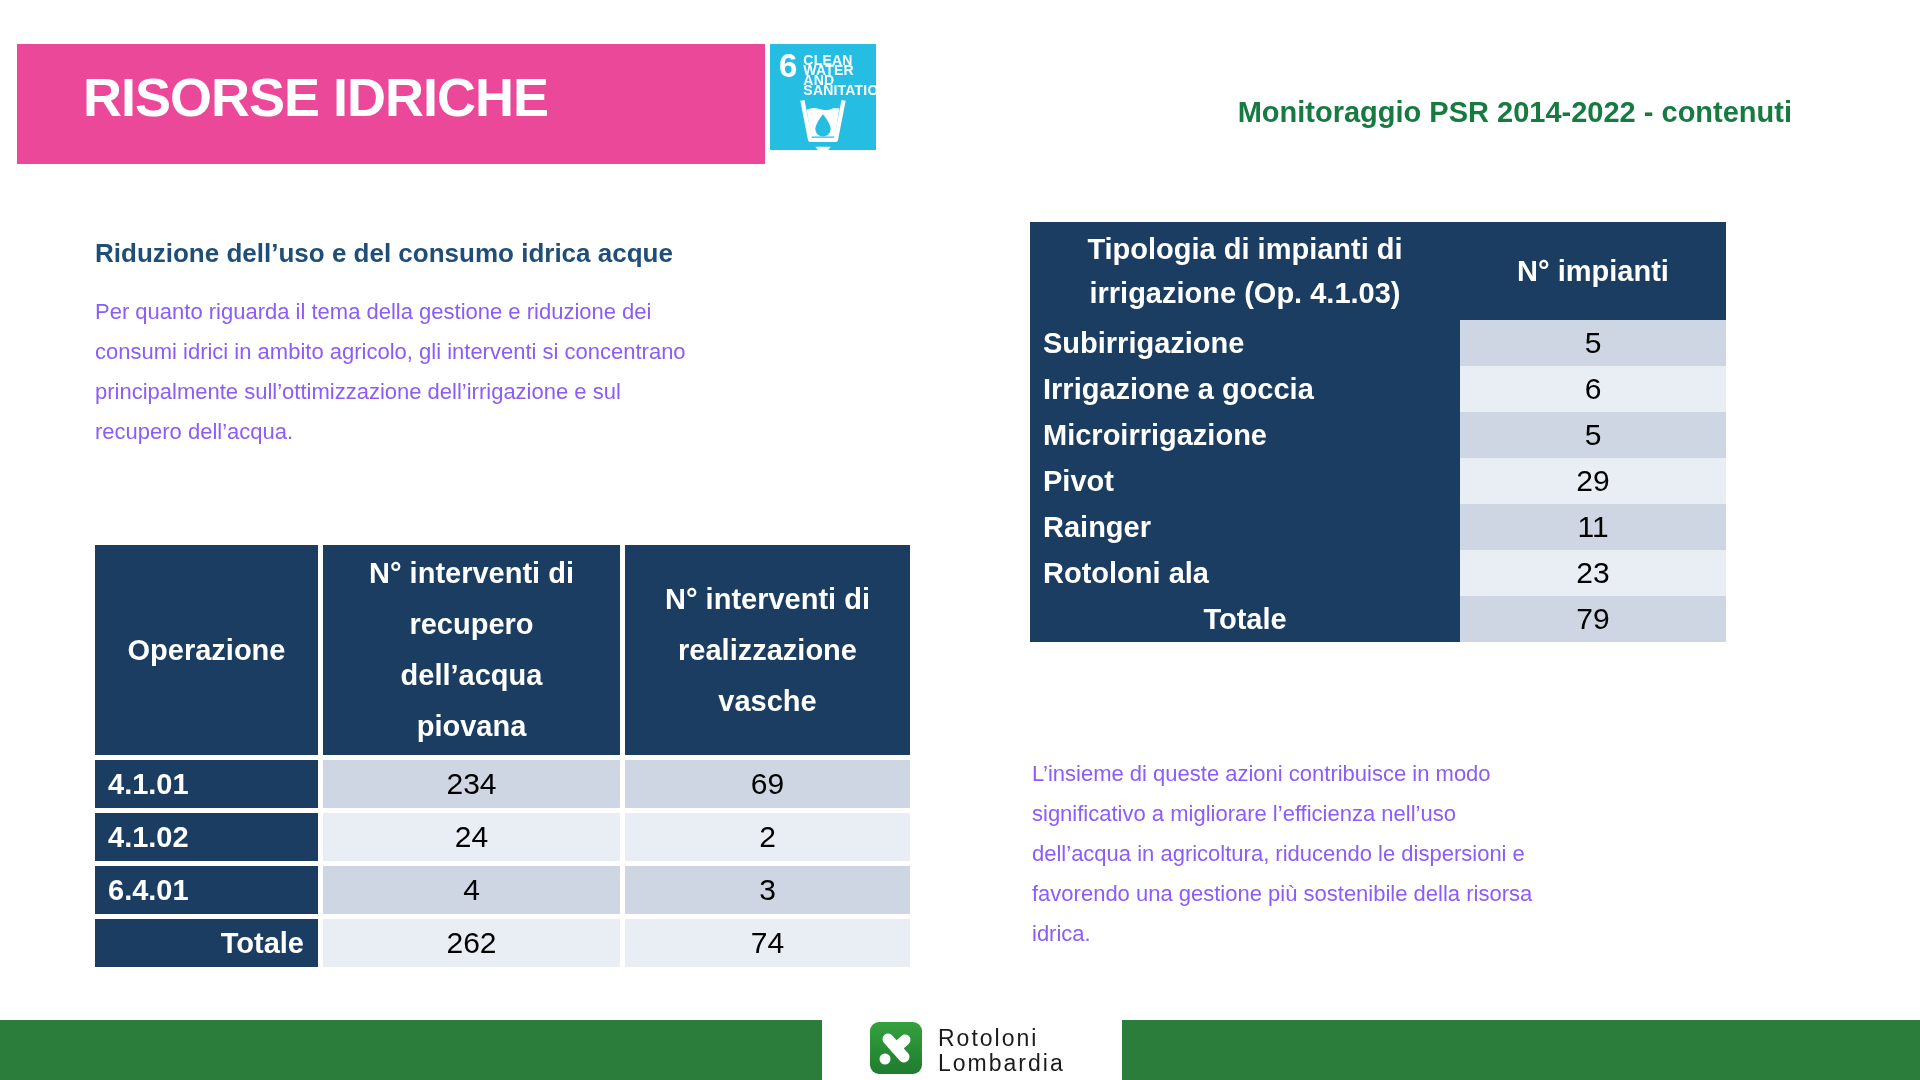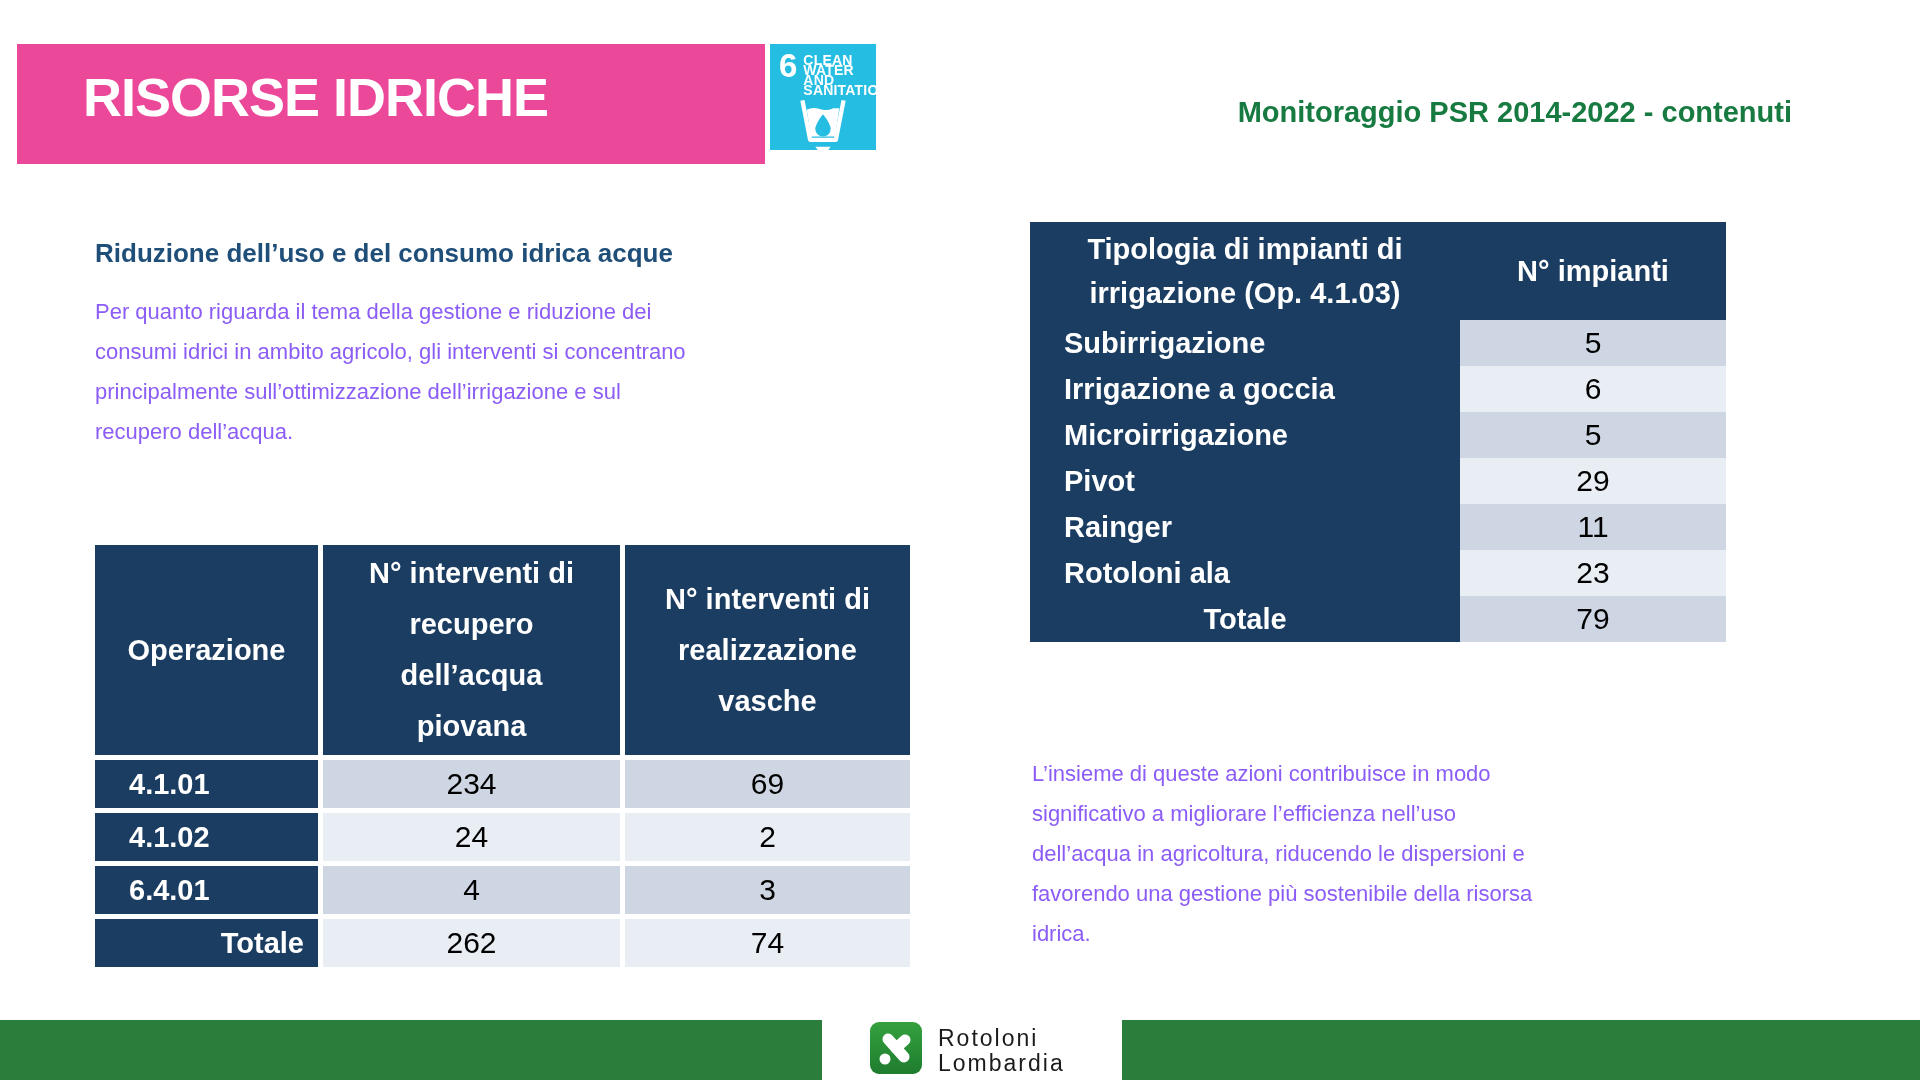--- a/index.html
+++ b/index.html
@@ -27,21 +27,21 @@
   .dtable{position:absolute;display:grid;background:#fff;}
   .ltable{left:95px;top:545px;grid-template-columns:223px 297px 285px;
           grid-template-rows:210px repeat(4,48px);gap:5px;}
   .rtable{left:1030px;top:222px;grid-template-columns:430px 266px;
           grid-template-rows:98px repeat(7,46px);}
   .hcell{background:#1B3D62;color:#fff;font-weight:bold;font-size:29px;
          display:flex;align-items:center;justify-content:center;text-align:center;white-space:pre-line;}
   .ltable .hcell{line-height:51px;}
   .rtable .hcell{line-height:44px;}
   .lcell{background:#1B3D62;color:#fff;font-weight:bold;font-size:29px;
-         display:flex;align-items:center;padding-left:34px;box-sizing:border-box;}
+         display:flex;align-items:center;padding-left:13px;box-sizing:border-box;}
   .vcell{font-size:30px;color:#000;display:flex;align-items:center;justify-content:center;}
   .band-a{background:#CFD6E3;}
   .band-b{background:#E9EDF4;}
   .total-right{justify-content:flex-end;padding-right:14px;padding-left:0;}
   .total-center{justify-content:center;padding-left:0;}
 
   
   .footer-bar{position:absolute;top:1020px;height:60px;background:#2B7D3B;}
   .footer-bar.left{left:0;width:822px;}
   .footer-bar.right{left:1122px;width:798px;}

